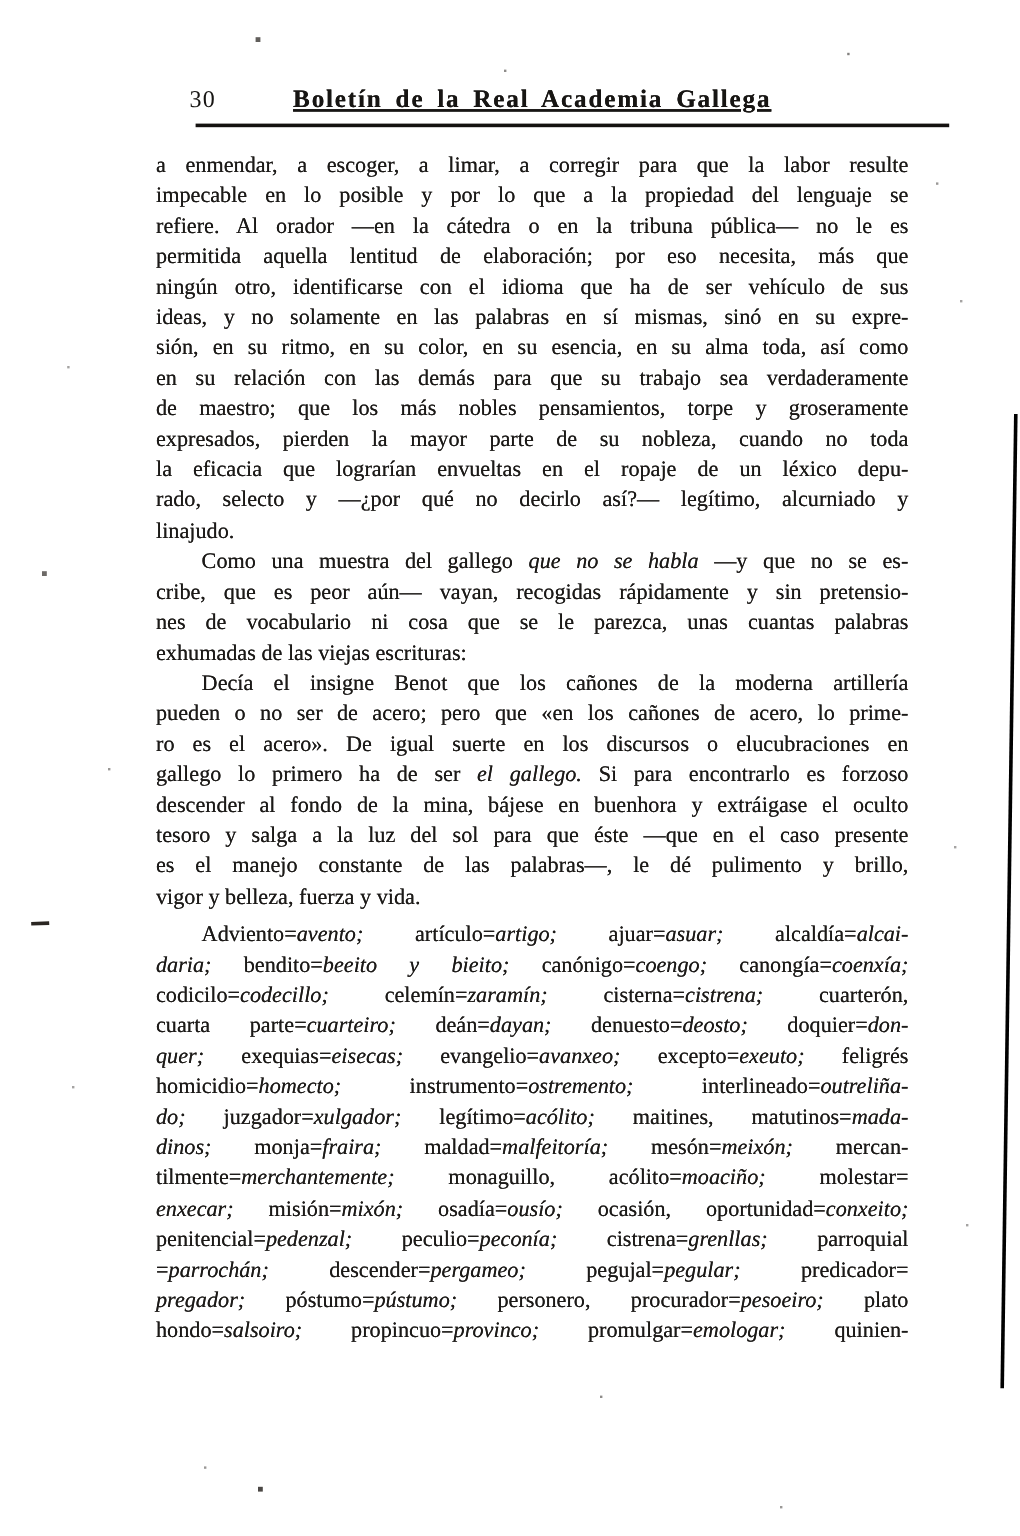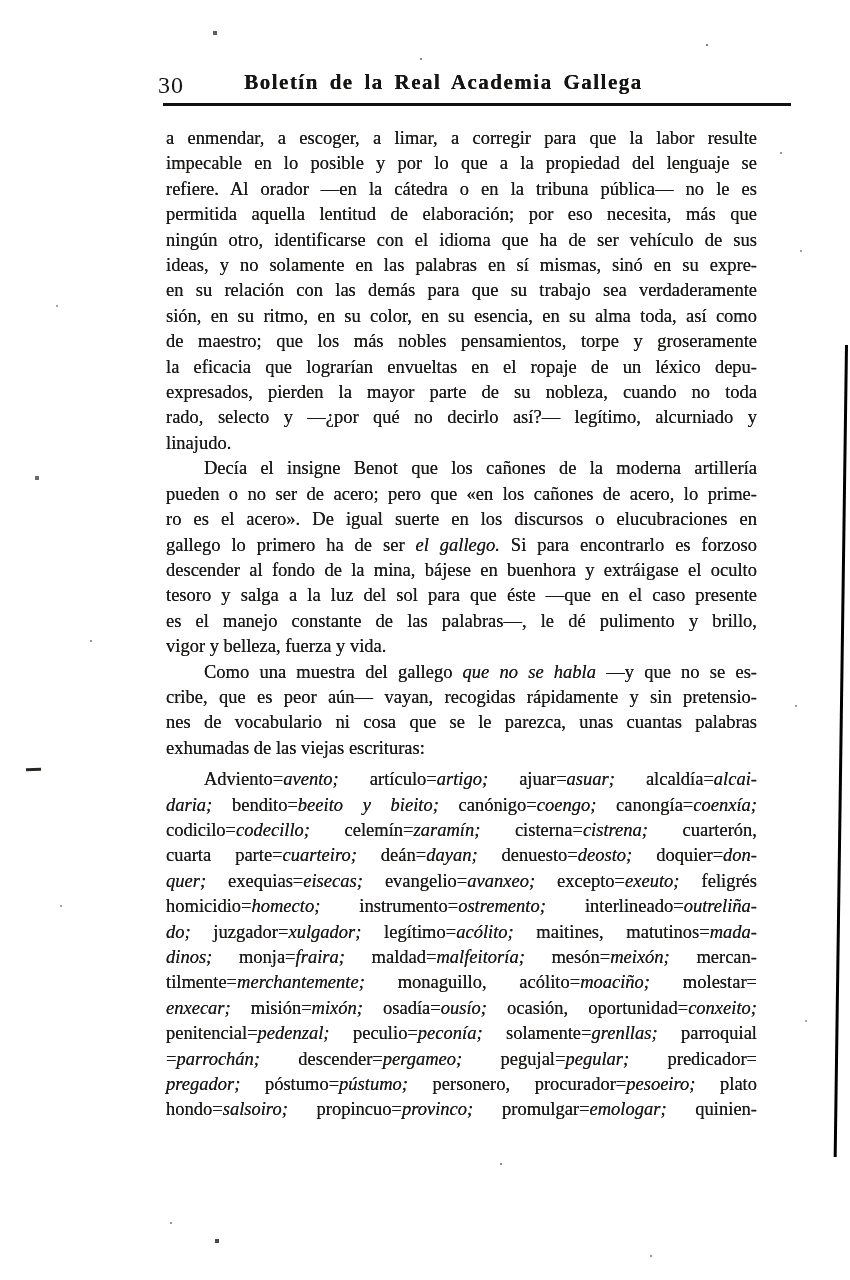--- a/index.html
+++ b/index.html
@@ -17,36 +17,37 @@
     position: absolute;
     left: 130px;
     top: 70px;
     width: 627px;
     height: 30px;
   }
   .page-num {
     position: absolute;
     left: 28px;
     top: 2px;
-    font-size: 24px;
+    font-size: 20px;
     letter-spacing: 1px;
     color: #171513;
   }
   .running-title {
     position: absolute;
     left: 0;
     right: 0;
     top: 0;
     text-align: center;
     font-size: 21px;
     font-weight: 700;
     letter-spacing: 1.5px;
     word-spacing: 4px;
     color: #171513;
     text-shadow: 0 0 0.5px #171513;
+    text-decoration: underline;
   }
   .header-rule {
     position: absolute;
     left: 163px;
     top: 103px;
     width: 628px;
     height: 3px;
     background: #141210;
   }
   
@@ -58,21 +59,20 @@
   }
   .para { margin: 0; }
   .para.space-before { margin-top: 6px; }
   .line {
     font-size: 18.5px;
     line-height: 25.4px;
     text-align: justify;
     text-align-last: justify;
     white-space: normal;
     text-shadow: 0 0 0.4px rgba(20,18,16,0.9);
-    margin-left: 36px;
   }
   .line.last { text-align-last: left; }
   .para.indent .line.first { text-indent: 38px; }
   .it { font-style: italic; }
   
   .edge-line {
     position: absolute;
     left: 845px;
     top: 345px;
     width: 3px;
@@ -127,56 +127,56 @@
   <div class="header-rule"></div>
 
   <div class="body-block">
       <div class="para">
         <div class="line first"><span>a enmendar, a escoger, a limar, a corregir para que la labor resulte</span></div>
         <div class="line"><span>impecable en lo posible y por lo que a la propiedad del lenguaje se</span></div>
         <div class="line"><span>refiere. Al orador —en la cátedra o en la tribuna pública— no le es</span></div>
         <div class="line"><span>permitida aquella lentitud de elaboración; por eso necesita, más que</span></div>
         <div class="line"><span>ningún otro, identificarse con el idioma que ha de ser vehículo de sus</span></div>
         <div class="line"><span>ideas, y no solamente en las palabras en sí mismas, sinó en su expre-</span></div>
+        <div class="line"><span>sión, en su ritmo, en su color, en su esencia, en su alma toda, así como</span></div>
         <div class="line"><span>en su relación con las demás para que su trabajo sea verdaderamente</span></div>
-        <div class="line"><span>sión, en su ritmo, en su color, en su esencia, en su alma toda, así como</span></div>
         <div class="line"><span>de maestro; que los más nobles pensamientos, torpe y groseramente</span></div>
+        <div class="line"><span>expresados, pierden la mayor parte de su nobleza, cuando no toda</span></div>
         <div class="line"><span>la eficacia que lograrían envueltas en el ropaje de un léxico depu-</span></div>
-        <div class="line"><span>expresados, pierden la mayor parte de su nobleza, cuando no toda</span></div>
         <div class="line"><span>rado, selecto y —¿por qué no decirlo así?— legítimo, alcurniado y</span></div>
         <div class="line last"><span>linajudo.</span></div>
+      </div>
+      <div class="para indent">
+        <div class="line first"><span>Como una muestra del gallego </span><span class="it">que no se habla</span><span> —y que no se es-</span></div>
+        <div class="line"><span>cribe, que es peor aún— vayan, recogidas rápidamente y sin pretensio-</span></div>
+        <div class="line"><span>nes de vocabulario ni cosa que se le parezca, unas cuantas palabras</span></div>
+        <div class="line last"><span>exhumadas de las viejas escrituras:</span></div>
       </div>
       <div class="para indent">
         <div class="line first"><span>Decía el insigne Benot que los cañones de la moderna artillería</span></div>
         <div class="line"><span>pueden o no ser de acero; pero que «en los cañones de acero, lo prime-</span></div>
         <div class="line"><span>ro es el acero». De igual suerte en los discursos o elucubraciones en</span></div>
         <div class="line"><span>gallego lo primero ha de ser </span><span class="it">el gallego.</span><span> Si para encontrarlo es forzoso</span></div>
         <div class="line"><span>descender al fondo de la mina, bájese en buenhora y extráigase el oculto</span></div>
         <div class="line"><span>tesoro y salga a la luz del sol para que éste —que en el caso presente</span></div>
         <div class="line"><span>es el manejo constante de las palabras—, le dé pulimento y brillo,</span></div>
         <div class="line last"><span>vigor y belleza, fuerza y vida.</span></div>
-      </div>
-      <div class="para indent">
-        <div class="line first"><span>Como una muestra del gallego </span><span class="it">que no se habla</span><span> —y que no se es-</span></div>
-        <div class="line"><span>cribe, que es peor aún— vayan, recogidas rápidamente y sin pretensio-</span></div>
-        <div class="line"><span>nes de vocabulario ni cosa que se le parezca, unas cuantas palabras</span></div>
-        <div class="line last"><span>exhumadas de las viejas escrituras:</span></div>
       </div>
       <div class="para indent space-before">
         <div class="line first"><span>Adviento=</span><span class="it">avento;</span><span> artículo=</span><span class="it">artigo;</span><span> ajuar=</span><span class="it">asuar;</span><span> alcaldía=</span><span class="it">alcai-</span></div>
         <div class="line"><span class="it">daria;</span><span> bendito=</span><span class="it">beeito y bieito;</span><span> canónigo=</span><span class="it">coengo;</span><span> canongía=</span><span class="it">coenxía;</span></div>
         <div class="line"><span>codicilo=</span><span class="it">codecillo;</span><span> celemín=</span><span class="it">zaramín;</span><span> cisterna=</span><span class="it">cistrena;</span><span> cuarterón,</span></div>
         <div class="line"><span>cuarta parte=</span><span class="it">cuarteiro;</span><span> deán=</span><span class="it">dayan;</span><span> denuesto=</span><span class="it">deosto;</span><span> doquier=</span><span class="it">don-</span></div>
         <div class="line"><span class="it">quer;</span><span> exequias=</span><span class="it">eisecas;</span><span> evangelio=</span><span class="it">avanxeo;</span><span> excepto=</span><span class="it">exeuto;</span><span> feligrés</span></div>
         <div class="line"><span>homicidio=</span><span class="it">homecto;</span><span> instrumento=</span><span class="it">ostremento;</span><span> interlineado=</span><span class="it">outreliña-</span></div>
         <div class="line"><span class="it">do;</span><span> juzgador=</span><span class="it">xulgador;</span><span> legítimo=</span><span class="it">acólito;</span><span> maitines, matutinos=</span><span class="it">mada-</span></div>
         <div class="line"><span class="it">dinos;</span><span> monja=</span><span class="it">fraira;</span><span> maldad=</span><span class="it">malfeitoría;</span><span> mesón=</span><span class="it">meixón;</span><span> mercan-</span></div>
         <div class="line"><span>tilmente=</span><span class="it">merchantemente;</span><span> monaguillo, acólito=</span><span class="it">moaciño;</span><span> molestar=</span></div>
         <div class="line"><span class="it">enxecar;</span><span> misión=</span><span class="it">mixón;</span><span> osadía=</span><span class="it">ousío;</span><span> ocasión, oportunidad=</span><span class="it">conxeito;</span></div>
-        <div class="line"><span>penitencial=</span><span class="it">pedenzal;</span><span> peculio=</span><span class="it">peconía;</span><span> solamente=</span><span class="it">grenllas;</span><span> parroquial</span></div>
+        <div class="line"><span>penitencial=</span><span class="it">pedenzal;</span><span> peculio=</span><span class="it">peconía;</span><span> cistrena=</span><span class="it">grenllas;</span><span> parroquial</span></div>
         <div class="line"><span>=</span><span class="it">parrochán;</span><span> descender=</span><span class="it">pergameo;</span><span> pegujal=</span><span class="it">pegular;</span><span> predicador=</span></div>
         <div class="line"><span class="it">pregador;</span><span> póstumo=</span><span class="it">pústumo;</span><span> personero, procurador=</span><span class="it">pesoeiro;</span><span> plato</span></div>
         <div class="line"><span>hondo=</span><span class="it">salsoiro;</span><span> propincuo=</span><span class="it">provinco;</span><span> promulgar=</span><span class="it">emologar;</span><span> quinien-</span></div>
       </div>
     </div>
 
   <div class="edge-line"></div>
   <div class="margin-dash"></div>
   <div class="speckles"></div>
 

